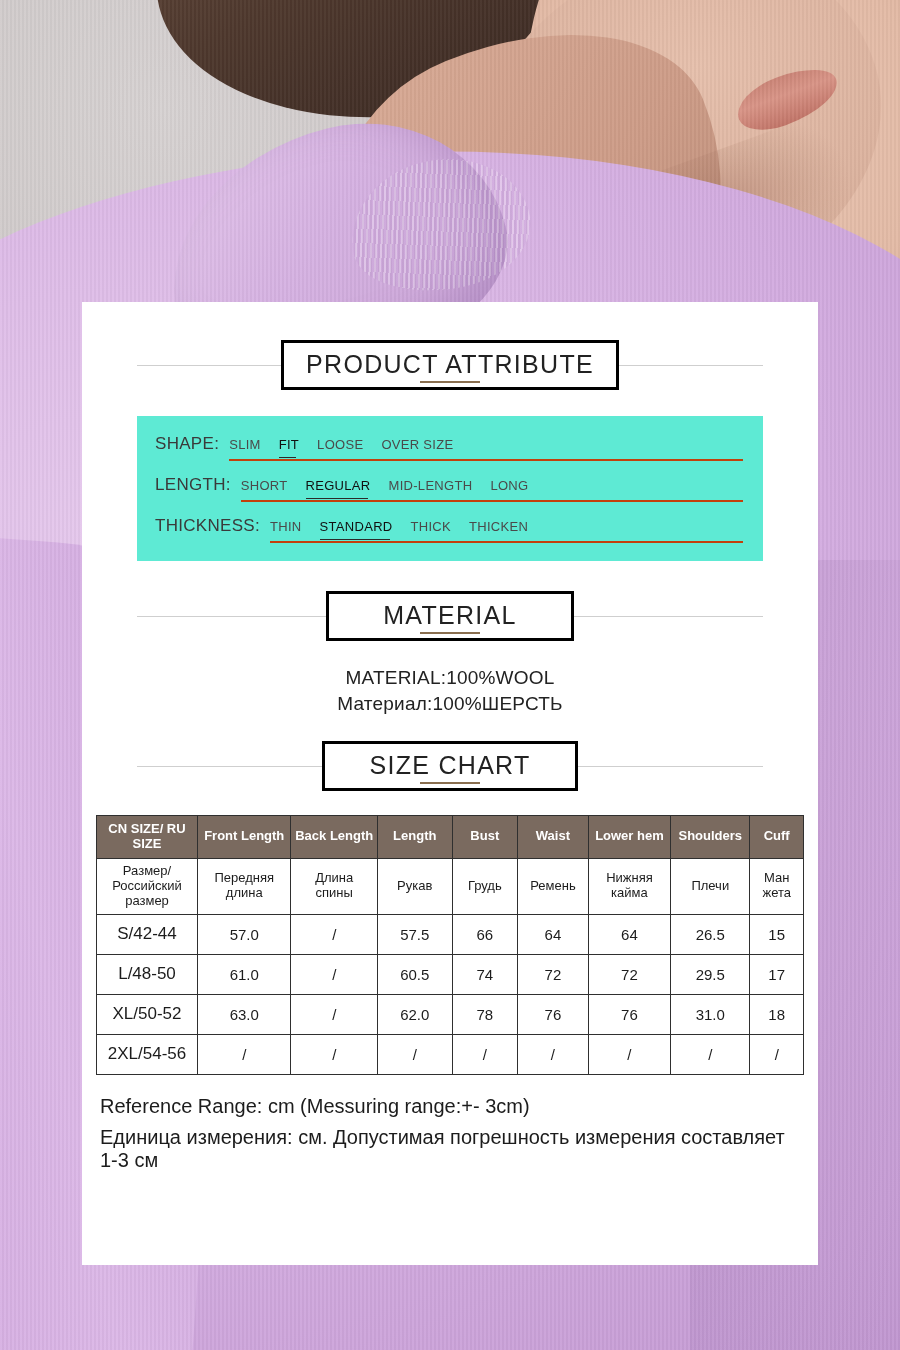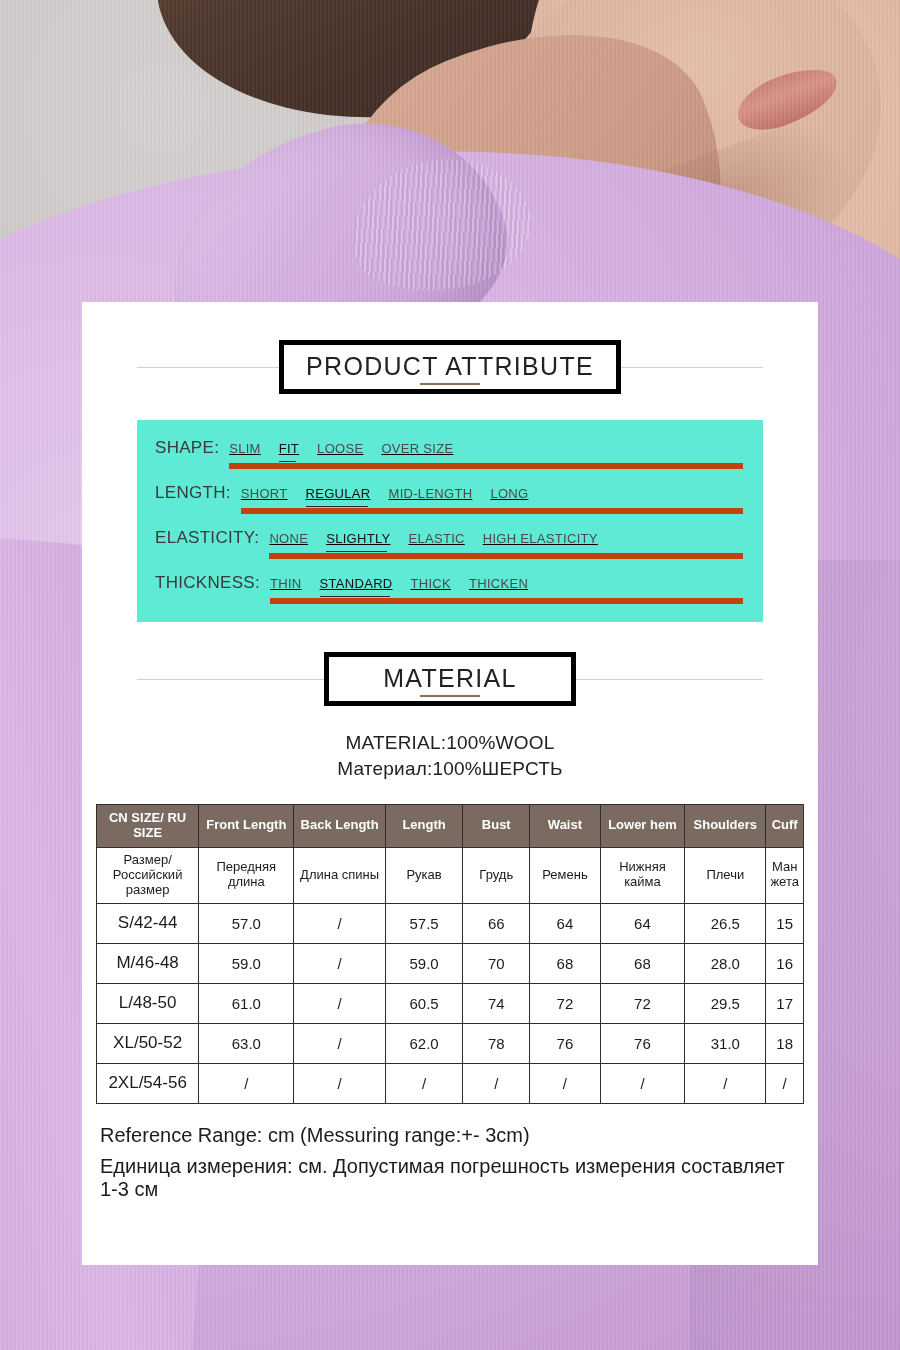--- a/index.html
+++ b/index.html
@@ -117,21 +117,21 @@
     background:#ffffff;
   }
 
   
   .heading-row {
     display:flex; align-items:center; justify-content:center;
     margin: 0 auto;
   }
   .rule { height:1px; background:#cfcfcf; flex:1 1 auto; }
   .heading-box {
-    border:5px solid #000000;
+    border:3px solid #000000;
     padding:7px 22px 8px;
     position:relative;
     background:#fff;
     flex:0 0 auto;
   }
   .heading-box .htxt {
     font-size:25px; letter-spacing:1.3px; color:#222; font-weight:400;
     white-space:nowrap;
   }
   .heading-box .underline {
@@ -149,23 +149,22 @@
     display:flex; align-items:baseline;
     margin-bottom:14px;
   }
   .attr-row:last-child { margin-bottom:2px; }
   .attr-label {
     font-size:17px; color:#3a3a3a; letter-spacing:.3px;
     flex:0 0 auto; margin-right:10px;
   }
   .attr-opts {
     display:flex; align-items:flex-start; flex:1 1 auto;
-    border-bottom:6px solid #c2410c;
+    border-bottom:2px solid #c2410c;
     padding-bottom:5px;
-    text-decoration:underline;
   }
   .attr-opt {
     font-size:13px; color:#4a4a4a; letter-spacing:.3px;
     padding:0 13px 2px 0; margin-right:5px; position:relative;
     white-space:nowrap;
   }
   .attr-opt.sel { color:#111; }
   .attr-opt.sel:after {
     content:""; position:absolute; left:0; bottom:-4px;
     width:calc(100% - 16px); height:1.5px; background:#2a2a2a;
@@ -187,21 +186,21 @@
     text-align:center; vertical-align:middle;
     font-size:14px; color:#1c1c1c;
     padding:4px 2px;
   }
   thead tr.head1 th {
     background:#7a6a5f; color:#ffffff; font-size:13px;
     padding:6px 3px; line-height:1.15;
     border-color:#2f2f2f;
   }
   thead tr.head2 th {
-    font-size:13px; font-weight:400; line-height:1.15; padding:5px 4px;
+    font-size:13px; font-weight:400; line-height:1.15; padding:5px 12px;
     background:#fff; color:#1c1c1c;
   }
   td.sz { font-size:17px; padding:9px 2px; }
   tbody td { font-size:15px; padding:11px 2px; }
   th.c0, td.c0 { width:14.5%; }
   th.c1, td.c1 { width:13.5%; }
   th.c2, td.c2 { width:13%; }
   th.c3, td.c3 { width:11%; }
   th.c4, td.c4 { width:9.5%; }
   th.c5, td.c5 { width:10%; }
@@ -257,29 +256,20 @@
     <div class="attr-row">
       <div class="attr-label">LENGTH:</div>
       <div class="attr-opts">
         <span class="attr-opt">SHORT</span>
         <span class="attr-opt sel">REGULAR</span>
         <span class="attr-opt">MID-LENGTH</span>
         <span class="attr-opt">LONG</span>
       </div>
     </div>
 
-    <div class="attr-row">
-      <div class="attr-label">ELASTICITY:</div>
-      <div class="attr-opts">
-        <span class="attr-opt">NONE</span>
-        <span class="attr-opt sel">SLIGHTLY</span>
-        <span class="attr-opt">ELASTIC</span>
-        <span class="attr-opt">HIGH ELASTICITY</span>
-      </div>
-    </div>
 
     <div class="attr-row">
       <div class="attr-label">THICKNESS:</div>
       <div class="attr-opts">
         <span class="attr-opt">THIN</span>
         <span class="attr-opt sel">STANDARD</span>
         <span class="attr-opt">THICK</span>
         <span class="attr-opt">THICKEN</span>
       </div>
     </div>
@@ -293,20 +283,28 @@
       <div class="underline"></div>
     </div>
     <div class="rule"></div>
   </div>
 
   <div class="material-block">
     <div class="material-line">MATERIAL:100%WOOL</div>
     <div class="material-line">Материал:100%ШЕРСТЬ</div>
   </div>
 
+  <div class="heading-row" style="margin-top:26px; padding:0 55px;">
+    <div class="rule"></div>
+    <div class="heading-box" style="padding-left:44px; padding-right:44px;">
+      <div class="htxt">SIZE CHART</div>
+      <div class="underline"></div>
+    </div>
+    <div class="rule"></div>
+  </div>
 
   <div class="table-wrap">
     <table>
       <thead>
         <tr class="head1">
           <th class="c0">CN SIZE/ RU SIZE</th>
           <th class="c1">Front Length</th>
           <th class="c2">Back Length</th>
           <th class="c3">Length</th>
           <th class="c4">Bust</th>
@@ -333,31 +331,20 @@
           <td class="c1">57.0</td>
           <td class="c2">/</td>
           <td class="c3">57.5</td>
           <td class="c4">66</td>
           <td class="c5">64</td>
           <td class="c6">64</td>
           <td class="c7">26.5</td>
           <td class="c8">15</td>
         </tr>
         <tr>
-          <td class="c0 sz">M/46-48</td>
-          <td class="c1">59.0</td>
-          <td class="c2">/</td>
-          <td class="c3">59.0</td>
-          <td class="c4">70</td>
-          <td class="c5">68</td>
-          <td class="c6">68</td>
-          <td class="c7">28.0</td>
-          <td class="c8">16</td>
-        </tr>
-        <tr>
           <td class="c0 sz">L/48-50</td>
           <td class="c1">61.0</td>
           <td class="c2">/</td>
           <td class="c3">60.5</td>
           <td class="c4">74</td>
           <td class="c5">72</td>
           <td class="c6">72</td>
           <td class="c7">29.5</td>
           <td class="c8">17</td>
         </tr>

